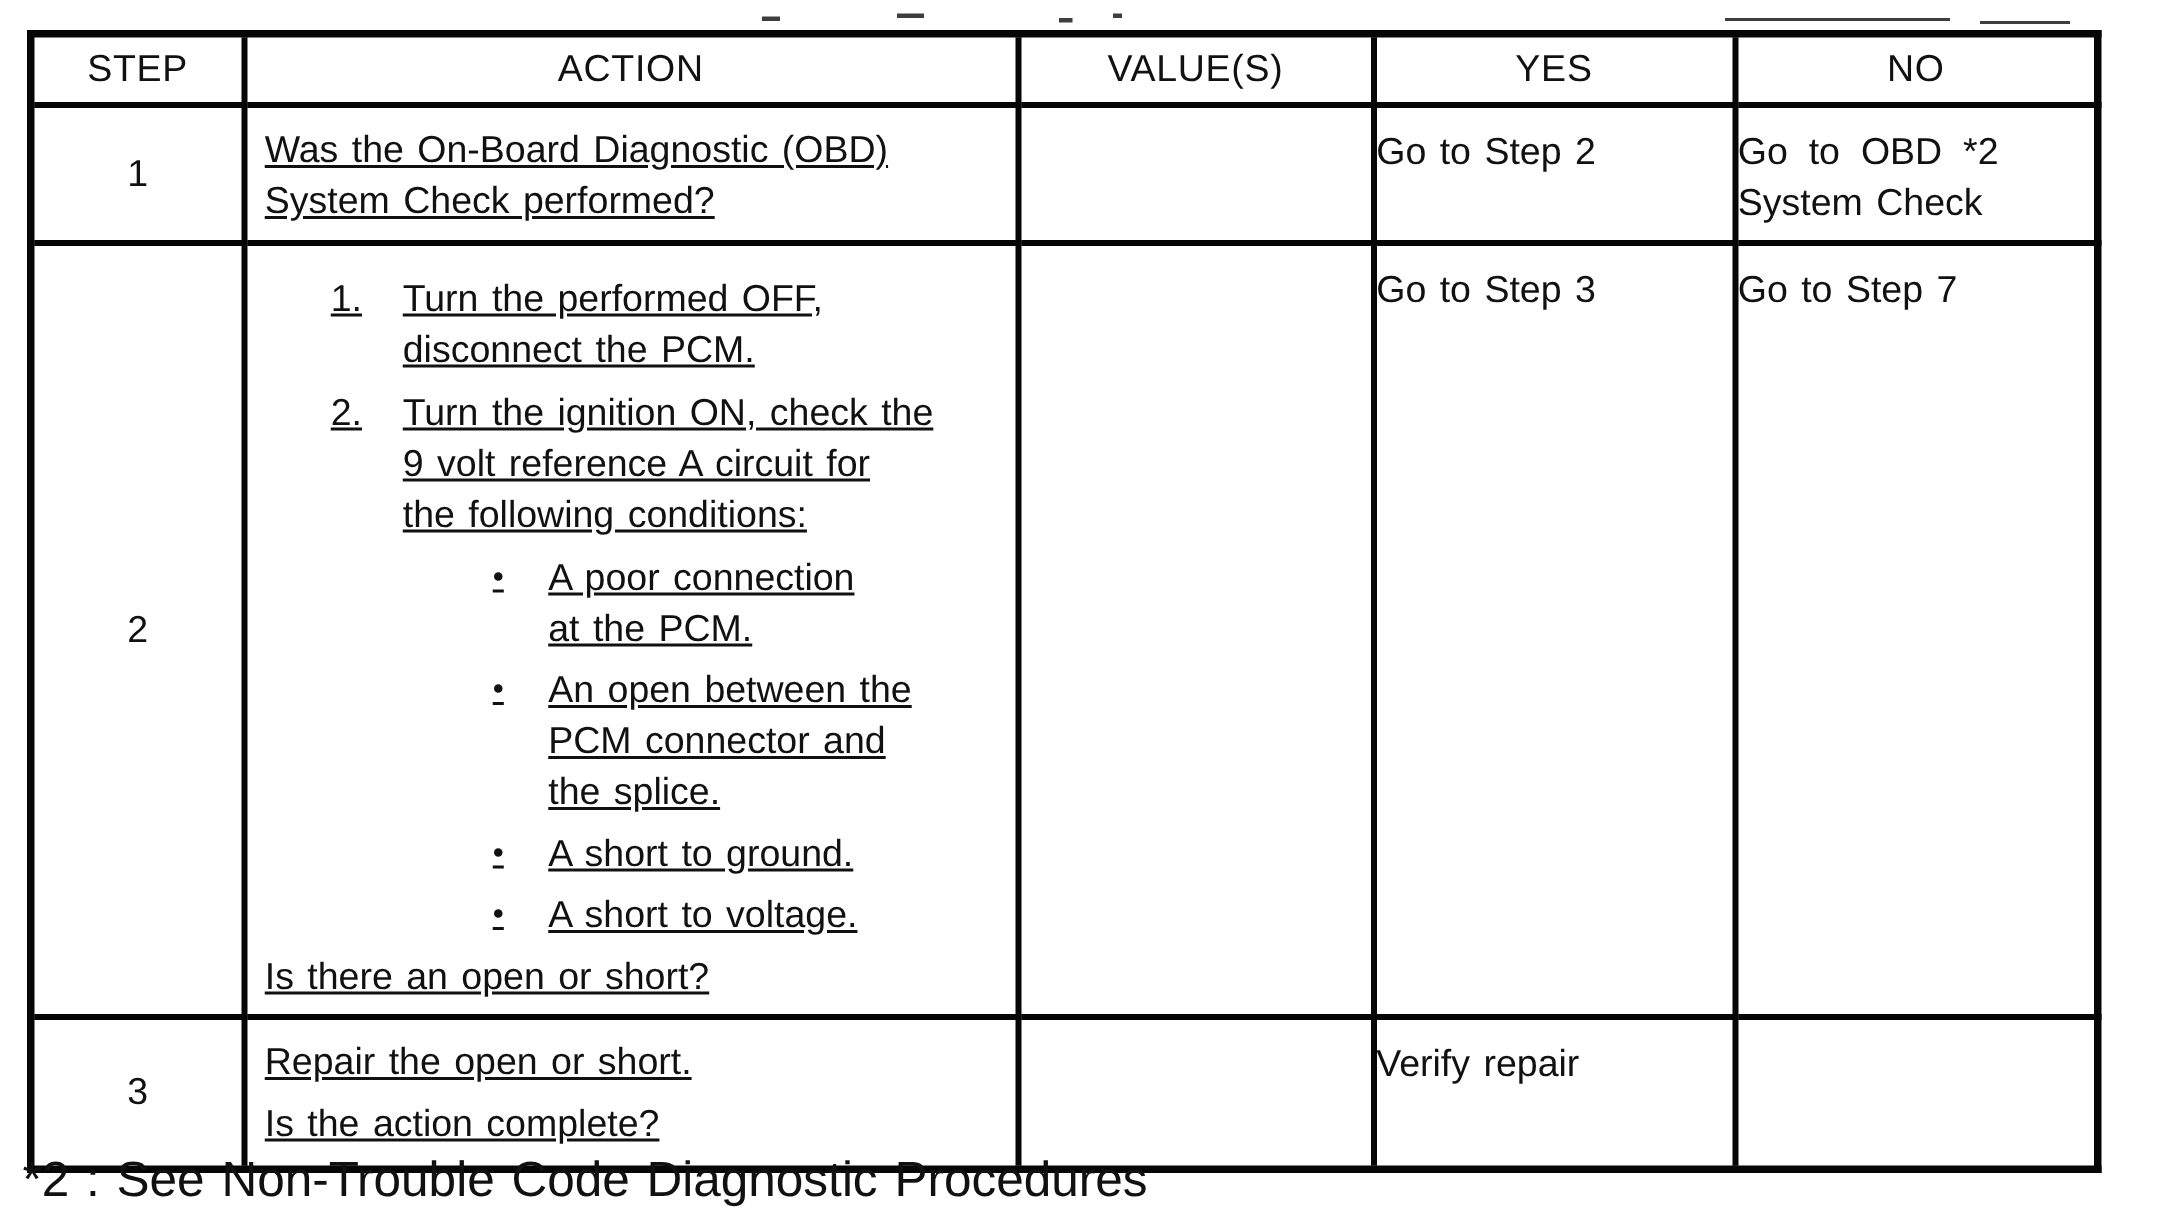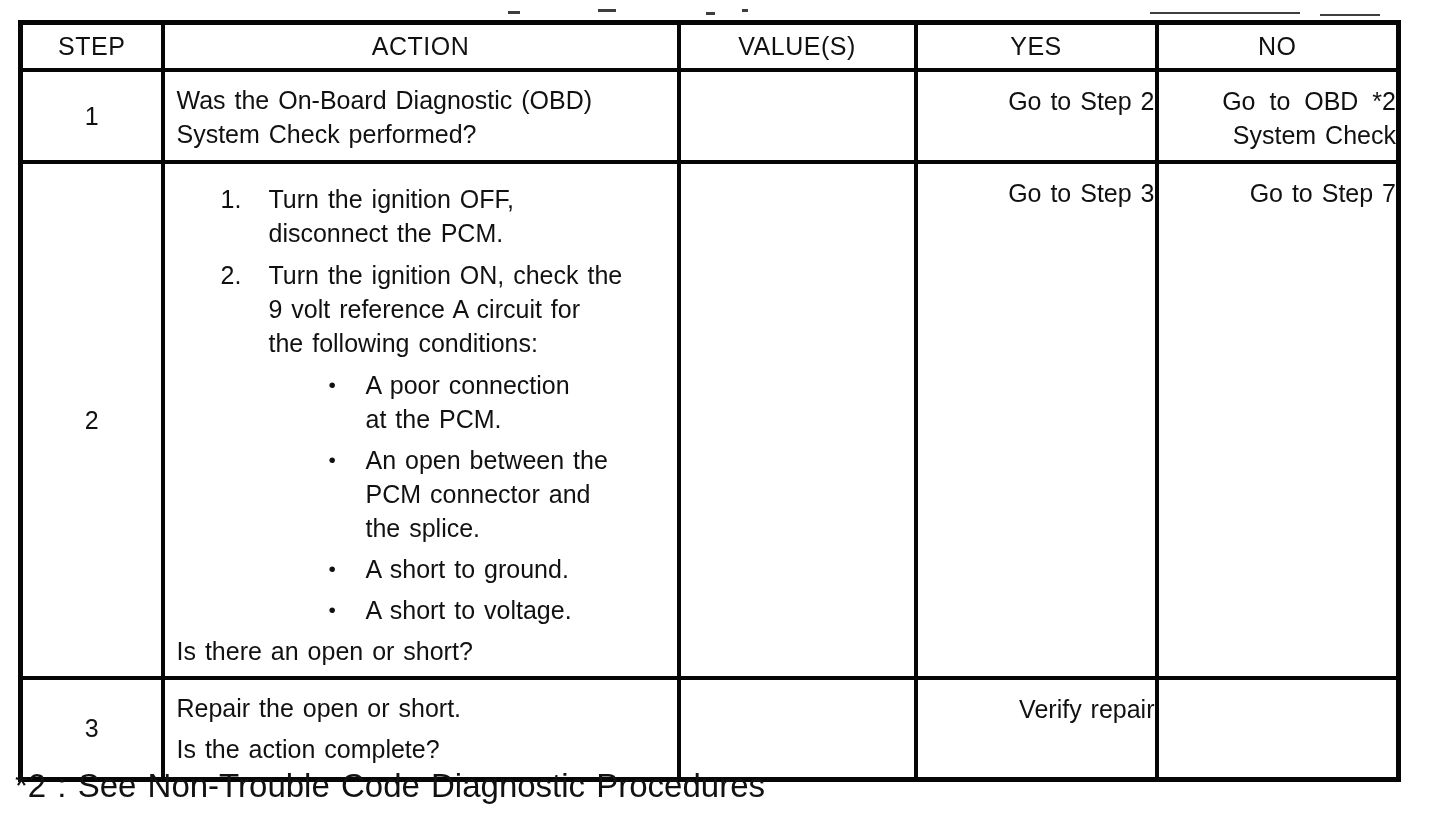--- a/index.html
+++ b/index.html
@@ -40,27 +40,28 @@
     letter-spacing: 0.5px;
   }
   td.c-step {
     text-align: center;
     vertical-align: middle;
   }
   td.c-action {
     text-align: left;
     vertical-align: top;
     padding: 11px 8px 8px 12px;
+    text-decoration: underline;
   }
   td.c-action-2 {
     padding-top: 18px;
   }
   td.c-val { vertical-align: top; }
   td.c-yes, td.c-no {
-    text-align: right;
+    text-align: left;
     vertical-align: top;
     padding-top: 12px;
   }
   .line { display: block; }
   .wide { word-spacing: 7px; }
   .oli {
     display: grid;
     grid-template-columns: 48px 1fr;
     margin-left: 44px;
     margin-bottom: 8px;
@@ -132,21 +133,21 @@
       </td>
     </tr>
 
     <tr style="height:495px;">
       <td class="c-step">2</td>
       <td class="c-action c-action-2">
 
         <div class="oli">
           <span>1.</span>
           <span>
-            <span class="line">Turn the ignition OFF,</span>
+            <span class="line">Turn the performed OFF,</span>
             <span class="line">disconnect the PCM.</span>
           </span>
         </div>
 
         <div class="oli">
           <span>2.</span>
           <span>
             <span class="line">Turn the ignition ON, check the</span>
             <span class="line">9 volt reference A circuit for</span>
             <span class="line">the following conditions:</span>

